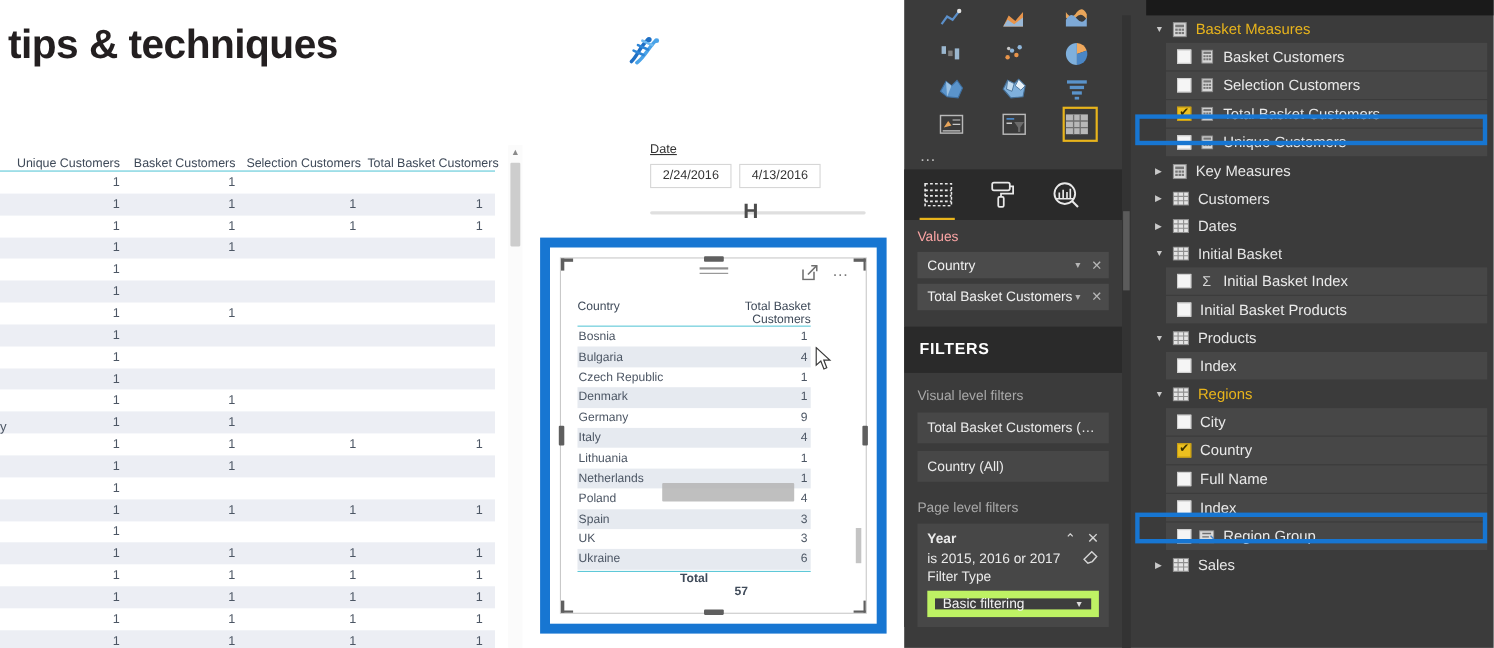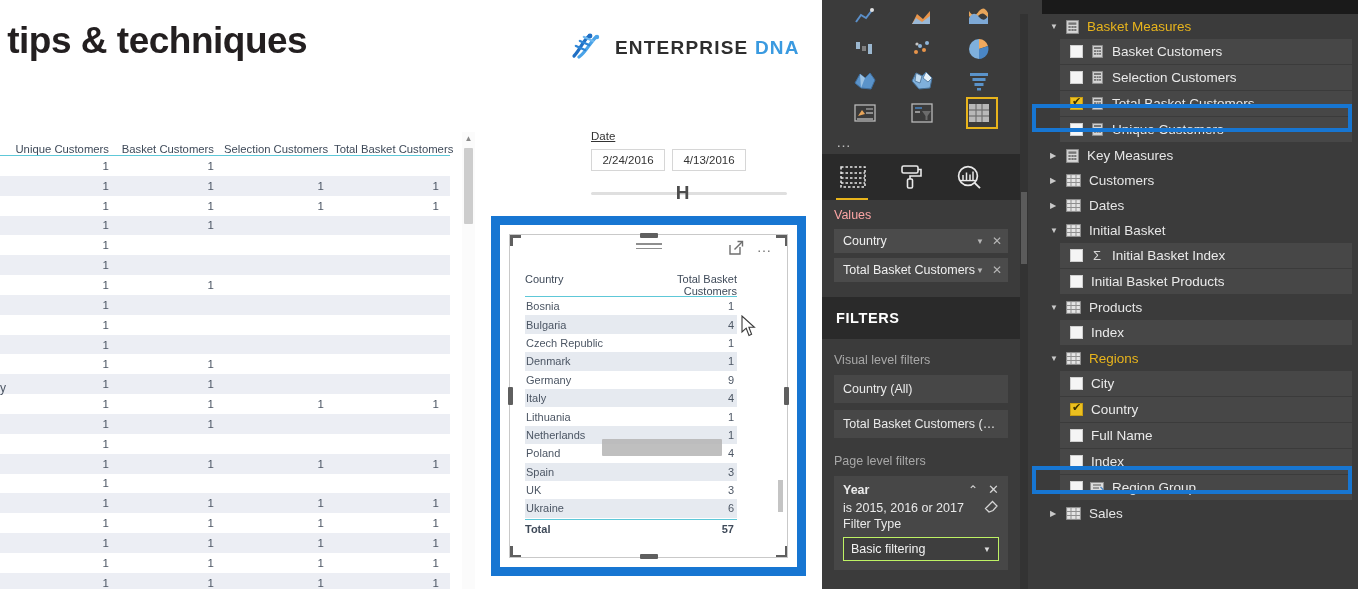--- a/index.html
+++ b/index.html
@@ -120,21 +120,21 @@
     border-bottom: 1.4px solid #5ec8d8; padding-bottom: 5px;
   }
   #vis-table .vt-head .k { flex: 1; color: #3f4a59; }
   #vis-table .vt-head .v { width: 104px; text-align: right; color: #3f4a59; }
   #vis-table .vt-row { display: flex; height: 18.4px; align-items: center; }
   #vis-table .vt-row .k { flex: 1; padding-left: 1px; }
   #vis-table .vt-row .v { width: 104px; text-align: right; padding-right: 3px; }
   #vis-table .vt-row.alt { background: #e6eaf0; }
   #vis-table .vt-total {
     display: flex; height: 19px; align-items: center; font-weight: bold;
-    border-top: 1.4px solid #5ec8d8; color: #3f4a59; margin-top:1px;
+    border-top: 1.4px solid #5ec8d8; color: #3f4a59; margin-top:1px;flex-direction:column;
   }
   #vis-table .vt-total .k { flex: 1; }
   #vis-table .vt-total .v { width: 104px; text-align: right; padding-right: 3px; }
   
   #hover-overlay {
     position: absolute; left: 92px; top: 204px; width: 120px; height: 17px;
     background: #b4b4b4; opacity: 0.85; border-radius: 1px;
   }
   
   #vis-scroll-thumb {
@@ -193,21 +193,21 @@
     background: #474747; padding: 6px 9px 9px 9px; color: #eaeaea; font-size: 12.5px;
   }
   .fco-row1 { display:flex; align-items:center; }
   .fco-row1 .t { flex:1; font-weight: bold; }
   .fco-row1 .chev { color:#d5d5d5; font-size: 12px; margin-right: 10px; }
   .fco-row1 .x { color:#d5d5d5; font-size: 13px; }
   .fco-row2 { display:flex; align-items:center; margin-top: 3px; }
   .fco-row2 .t { flex:1; }
   .fco-row3 { margin-top: 1px; }
   .fco-select {
-    margin-top: 6px; background: #3e3e3e; border: 1px solid #bef264; height: 24px;
+    margin-top: 6px; background: #3e3e3e; border: 7px solid #bef264; height: 24px;
     display:flex; align-items:center; padding: 0 7px; color: #f2f2f2; font-size: 12.5px;
   }
   .fco-select .label { flex: 1; }
   .fco-select .caret { font-size: 8px; color:#dcdcdc; }
 
   
   #fields-panel {
     position: absolute; left: 1020px; top: 0; width: 338px; height: 589px;
     background: #3b3b3b; overflow: hidden;
   }
@@ -266,24 +266,20 @@
       <span>
         <svg width="34" height="26" viewBox="0 0 34 26">
           <path d="M4 23 C10 17 12 9 19 3" stroke="#1f6fc4" stroke-width="3.2" fill="none" stroke-linecap="round"></path>
           <path d="M9 24 C16 19 19 11 26 4" stroke="#4aa3e8" stroke-width="3.2" fill="none" stroke-linecap="round"></path>
           <path d="M6 13 L15 17" stroke="#2d85d6" stroke-width="2.4" stroke-linecap="round"></path>
           <path d="M10 8 L19 12" stroke="#2d85d6" stroke-width="2.4" stroke-linecap="round"></path>
           <path d="M14 4 L23 8" stroke="#6fb9ef" stroke-width="2.4" stroke-linecap="round"></path>
           <circle cx="20" cy="3" r="2.4" fill="#1f6fc4"></circle>
           <circle cx="27" cy="4" r="2.2" fill="#4aa3e8"></circle>
         </svg>
-      </span>
-      <span id="logo-text">
-        <span class="ent">ENTERPRISE</span>
-        <span class="dna">DNA</span>
       </span>
     </div>
 
     <div id="date-slicer">
       <div class="slicer-label">Date</div>
       <div class="boxes">
         <div class="datebox">2/24/2016</div>
         <div class="datebox">4/13/2016</div>
       </div>
       <div id="slider-track"></div>
@@ -800,22 +796,22 @@
             <span class="caret">▼</span>
             <span class="x">✕</span>
           </div>
         </div>
     </div>
 
     <div id="filters-header">FILTERS</div>
 
     <div id="filters-body">
       <div class="filter-section-title">Visual level filters</div>
+      <div class="filter-card">Total Basket Customers (…</div>
       <div class="filter-card">Country (All)</div>
-      <div class="filter-card">Total Basket Customers (…</div>
 
       <div class="filter-section-title" style="margin-top:16px;">Page level filters</div>
 
       <div class="filter-card-open">
         <div class="fco-row1">
           <span class="t">Year</span>
           <span class="chev">⌃</span>
           <span class="x">✕</span>
         </div>
         <div class="fco-row2">

